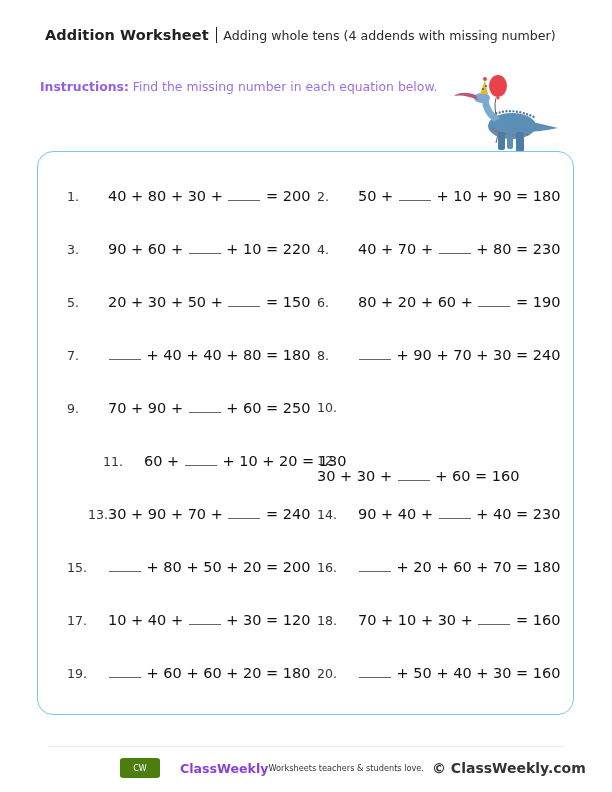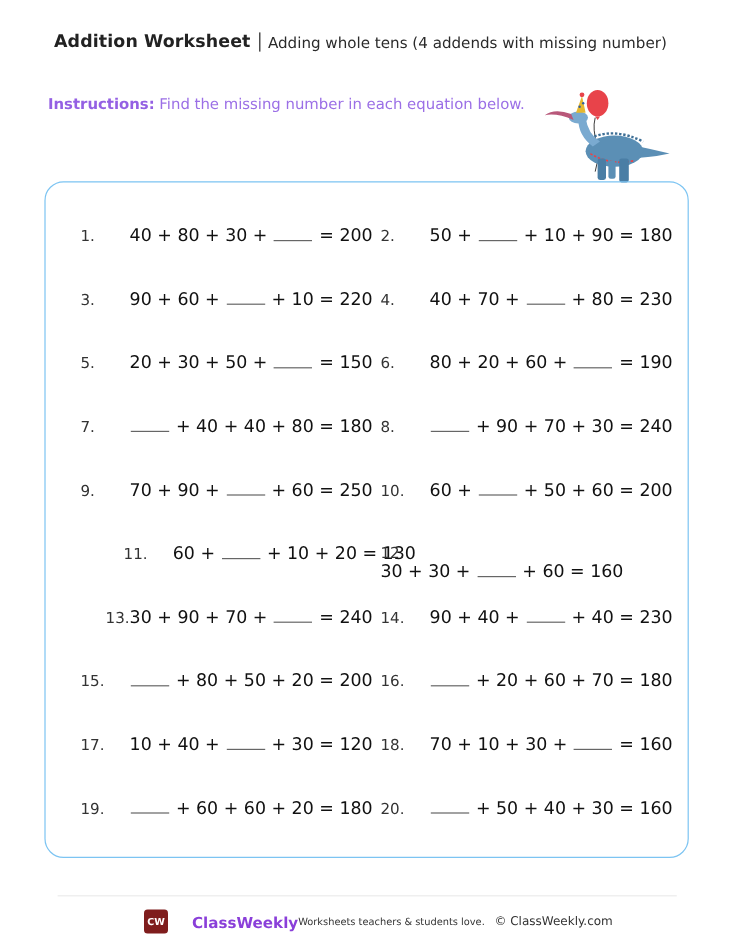--- a/index.html
+++ b/index.html
@@ -13,25 +13,25 @@
   .instructions .label { font-weight: bold; color: #9460e3; }
   .mascot { position: absolute; left: 452px; top: 68px; width: 110px; height: 90px; }
   .box { position: absolute; left: 37px; top: 151px; width: 537px; height: 564px;
          border: 1.6px solid #7cc4f2; border-radius: 16px; box-sizing: border-box; }
   .problem { position: absolute; display: flex; align-items: baseline; white-space: nowrap; }
   .problem .num { font-size: 12.6px; color: #333; width: 41px; }
   .problem .eq { font-size: 14.5px; color: #111; }
   .blank { display: inline-block; width: 32px; border-bottom: 1.3px solid #666; height: 12px; vertical-align: baseline; margin: 0 1px; }
   .footer-line { position: absolute; left: 48px; top: 746px; width: 516px; height: 1px; background: #ececec; }
   .footer { position: absolute; left: 120px; top: 758px; display: flex; align-items: center; white-space: nowrap; }
-  .logo-badge { width: 20px; height: 20px; background: #7f1d1d; border-radius: 3px; color: #fff; font-size: 8px; font-weight: bold;
+  .logo-badge { width: 40px; height: 20px; background: #4d7c0f; border-radius: 3px; color: #fff; font-size: 8px; font-weight: normal;
                 display: flex; align-items: center; justify-content: center; }
   .brand { font-size: 12.6px; font-weight: bold; color: #8a3fd9; margin-left: 20px; }
   .tagline { font-size: 8.2px; color: #333; }
-  .copy { font-size: 10px; color: #333; margin-left: 8px; }
+  .copy { font-size: 14px; color: #333; margin-left: 8px; font-weight: bold; }
 </style>
 </head>
 <body>
 
 <div class="header">
   <span class="title">Addition Worksheet</span>
   <span class="sep"></span>
   <span class="subtitle">Adding whole tens (4 addends with missing number)</span>
 </div>
 
@@ -103,21 +103,20 @@
     <div class="problem" style="left: 317px; top: 347px;">
       <span class="num">8.</span>
       <span class="eq"><span></span><span class="blank"></span><span> + 90 + 70 + 30 = 240</span></span>
     </div>
     <div class="problem" style="left: 67px; top: 400px;">
       <span class="num">9.</span>
       <span class="eq"><span>70 + 90 + </span><span class="blank"></span><span> + 60 = 250</span></span>
     </div>
     <div class="problem" style="left: 317px; top: 400px;">
       <span class="num">10.</span>
-      <span class="eq"><span>60 + </span><span class="blank"></span><span> + 50 + 60 = 200</span></span>
     </div>
     <div class="problem" style="left: 67px; top: 453px; margin-left: 36px;">
       <span class="num">11.</span>
       <span class="eq"><span>60 + </span><span class="blank"></span><span> + 10 + 20 = 130</span></span>
     </div>
     <div class="problem" style="left: 317px; top: 453px; flex-direction: column;">
       <span class="num">12.</span>
       <span class="eq"><span>30 + 30 + </span><span class="blank"></span><span> + 60 = 160</span></span>
     </div>
     <div class="problem" style="left: 67px; top: 506px; text-align: right;">

